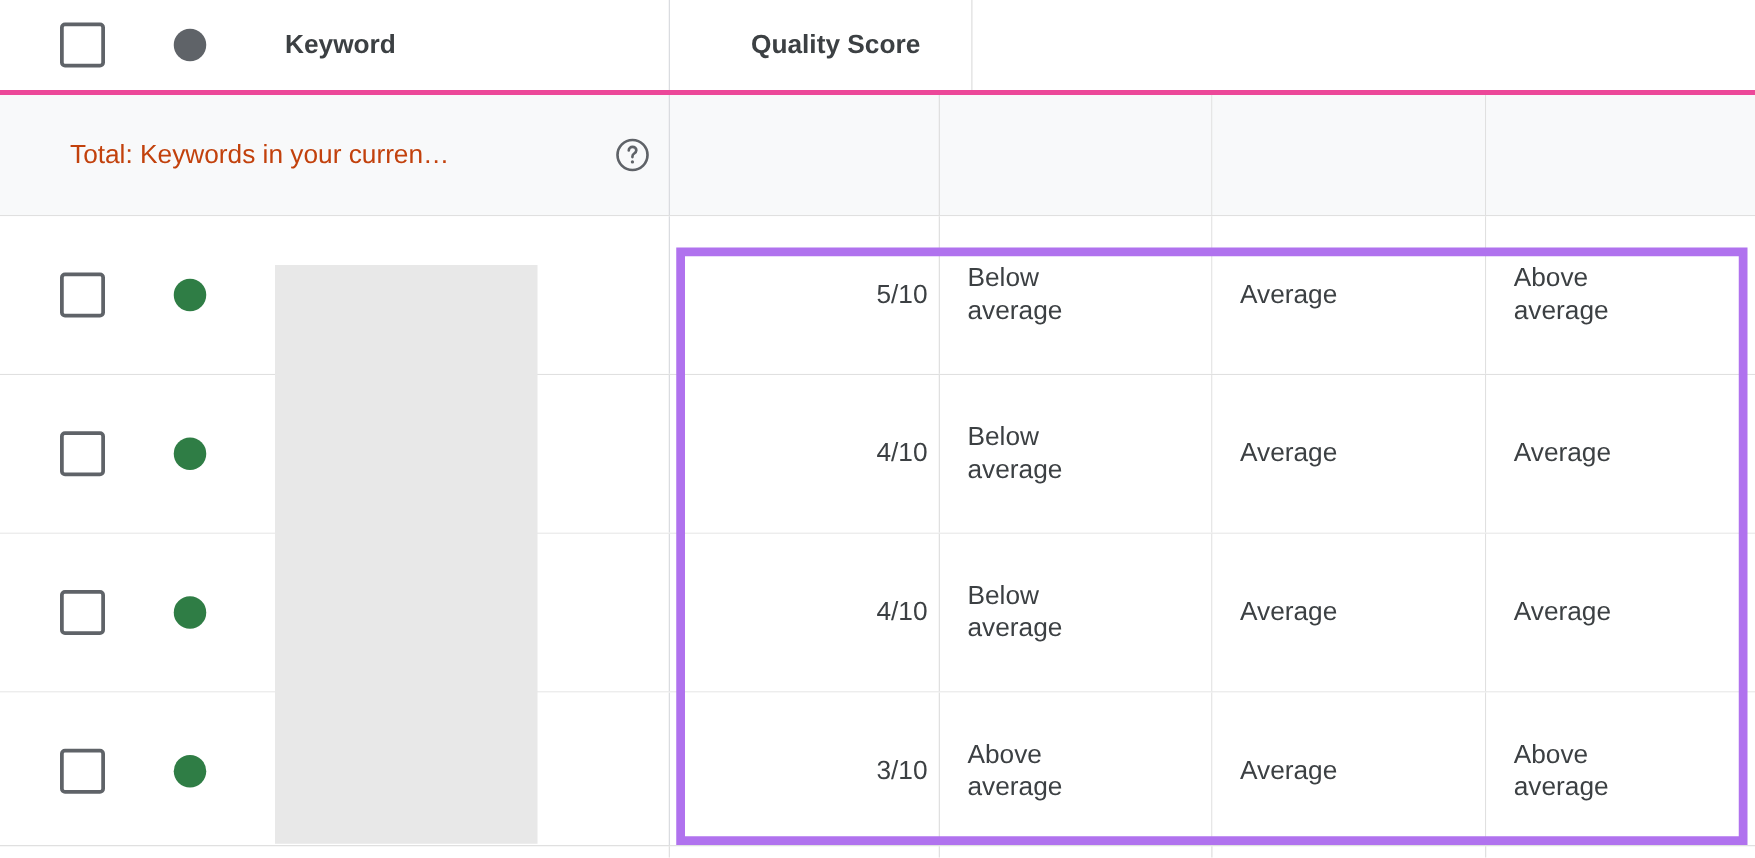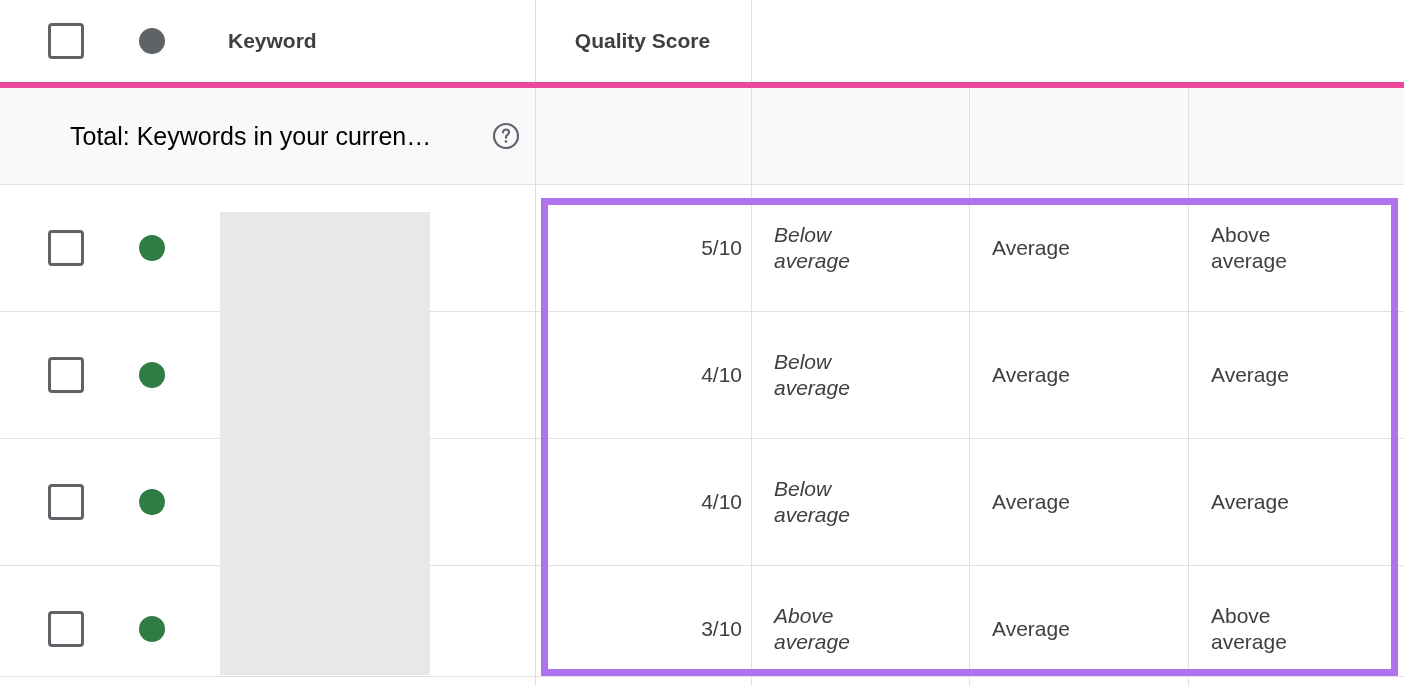--- a/index.html
+++ b/index.html
@@ -62,21 +62,21 @@
   }
 
   
   .c-key   { width: 536px; border-right: 1px solid #dadce0; }
   .c-qs    { width: 216px; justify-content: flex-end; }
   .c-lpe   { width: 218px; }
   .c-ctr   { width: 219px; }
   .c-adr   { width: 215px; border-right: none; }
 
   
-  .header-row { height: 88px; border-bottom: 6px solid #ec4899; }
+  .header-row { height: 76px; border-bottom: 4px solid #ec4899; gap: 26px; }
   .header-row .cell {
     align-items: center;
     font-weight: bold;
     font-size: 21px;
     line-height: 1.22;
     color: #3c4043;
   }
   .header-row .c-key { padding: 0; }
   .header-row .c-qs  { justify-content: center; padding-right: 18px; }
   .header-row .c-lpe { padding-left: 22px; }
@@ -128,45 +128,44 @@
   }
   .totals-inner {
     display: flex;
     align-items: center;
     width: 100%;
     padding-left: 56px;
     padding-right: 14px;
     box-sizing: border-box;
   }
   .totals-text {
-    font-size: 25px;
-    color: #000000;
+    font-size: 21px;
+    color: #c2410c;
     white-space: nowrap;
     overflow: hidden;
     text-overflow: ellipsis;
     flex: 1 1 auto;
-    margin-left: 14px;
   }
   .help-icon {
     flex: 0 0 auto;
     width: 30px;
     height: 30px;
     margin-left: 10px;
   }
 
   
   .data-row { height: 127px; border-bottom: 1px solid #e0e0e0; }
   .data-row .cell {
     font-size: 21px;
     line-height: 1.22;
     color: #3c4043;
   }
   .data-row .c-key { padding: 0; }
   .data-row .c-qs  { justify-content: flex-end; padding-right: 9px; }
-  .data-row .c-lpe { padding-left: 22px; font-style: italic; }
+  .data-row .c-lpe { padding-left: 22px; }
   .data-row .c-ctr { padding-left: 22px; }
   .data-row .c-adr { padding-left: 22px; }
 
   .kw-row-inner {
     display: flex;
     align-items: center;
     height: 100%;
     width: 100%;
   }
 

